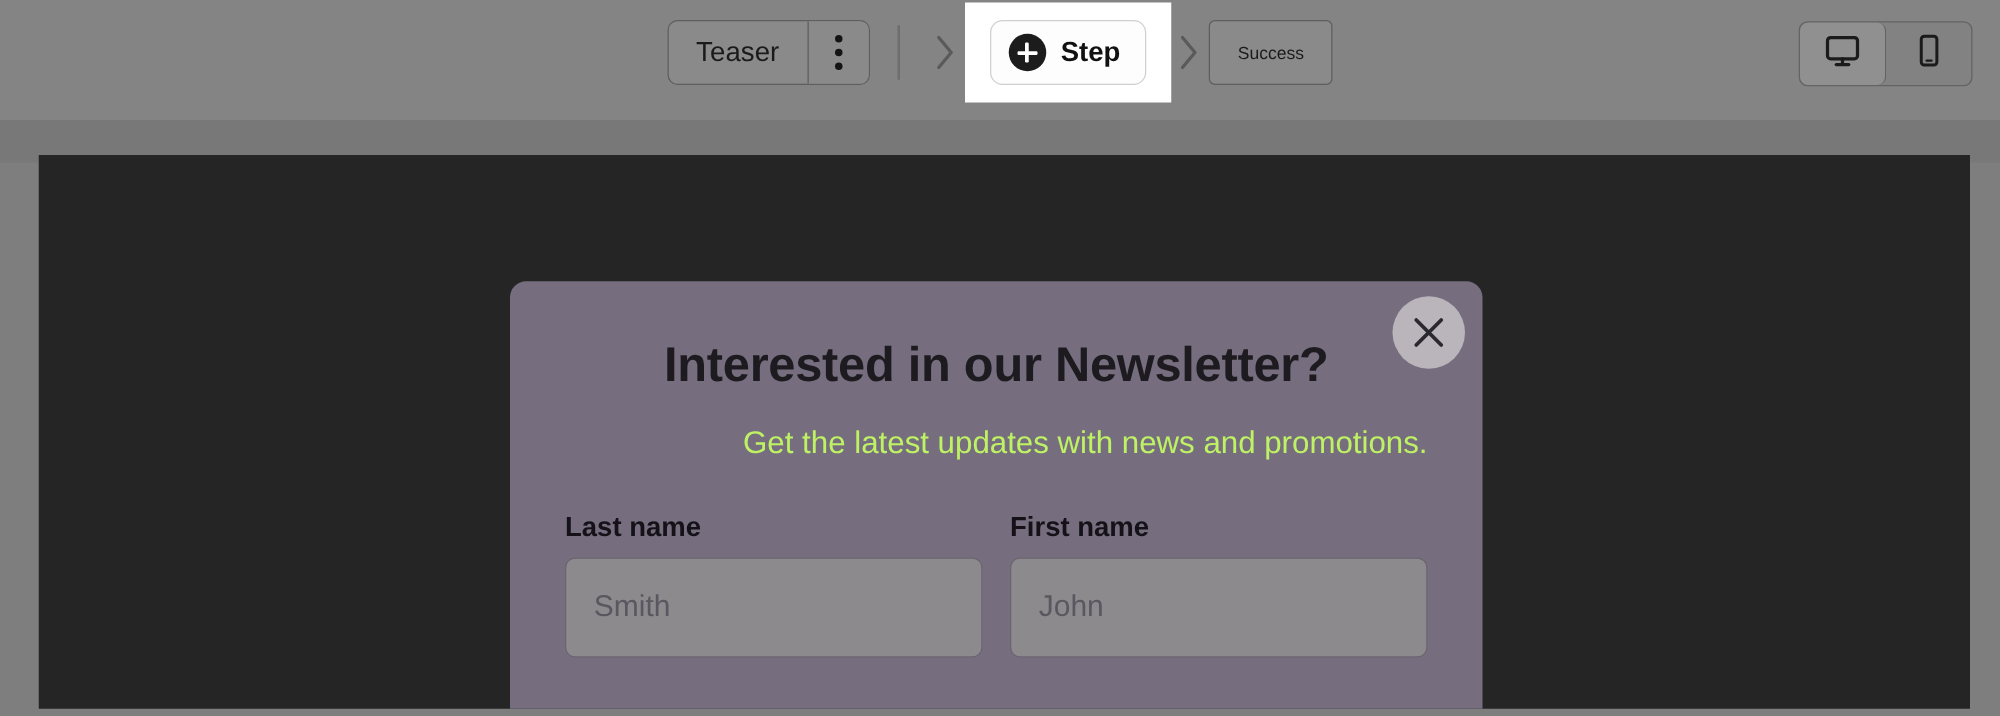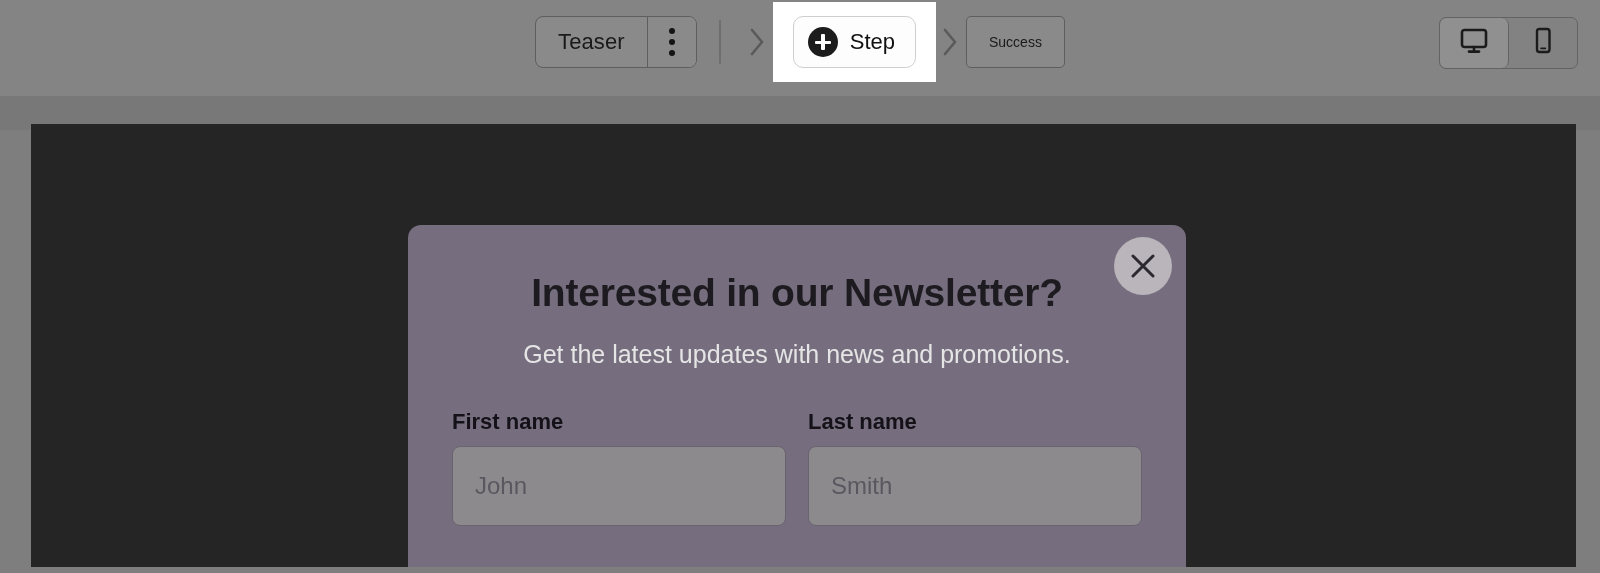--- a/index.html
+++ b/index.html
@@ -167,21 +167,21 @@
   .plus-badge::before {
     left: 7px; top: 13.5px;
     width: 16px; height: 3.6px;
   }
   .plus-badge::after {
     top: 7px; left: 13.2px;
     width: 3.6px; height: 16px;
   }
   .step-btn-label {
     font-size: 22px;
-    font-weight: normal;
+    font-weight: bold;
     color: #111111;
   }
 
   
   .chip-plain {
     display: flex;
     align-items: center;
     justify-content: center;
     height: 50px;
     padding: 0 22px;
@@ -268,23 +268,23 @@
     padding-top: 46px;
     text-align: center;
     font-size: 39px;
     font-weight: bold;
     color: #1d1b20;
     letter-spacing: -0.2px;
   }
   .modal-sub {
     margin: 0;
     padding-top: 25px;
-    text-align: center;
+    text-align: right;
     font-size: 25px;
-    color: #e5e5e5;
+    color: #bef264;
   }
 
   .form-row {
     display: flex;
     gap: 22px;
     padding-top: 40px;
   }
   .field { flex: 1; min-width: 0; }
   .field-label {
     font-size: 22px;
@@ -387,23 +387,23 @@
         </svg>
       </span>
     </div>
 
     <h1 class="modal-title">Interested in our Newsletter?</h1>
 
     <p class="modal-sub">Get the latest updates with news and promotions.</p>
 
     <div class="form-row">
       <div class="field">
+        <label class="field-label">Last name</label>
+        <input class="field-input" type="text" placeholder="Smith" style="">
+      </div>
+      <div class="field">
         <label class="field-label">First name</label>
         <input class="field-input" type="text" placeholder="John" style="">
       </div>
-      <div class="field">
-        <label class="field-label">Last name</label>
-        <input class="field-input" type="text" placeholder="Smith" style="">
-      </div>
     </div>
 
   </div>
 </div>
 
 </body></html>

